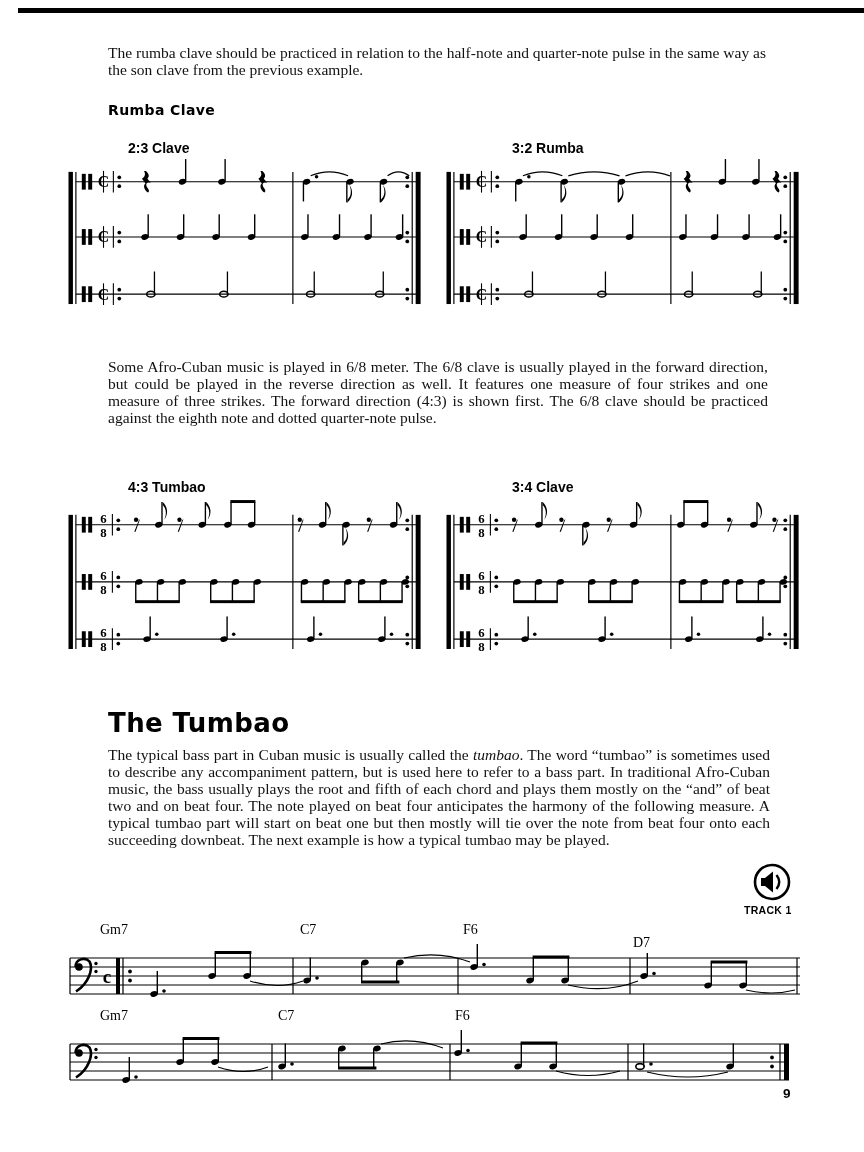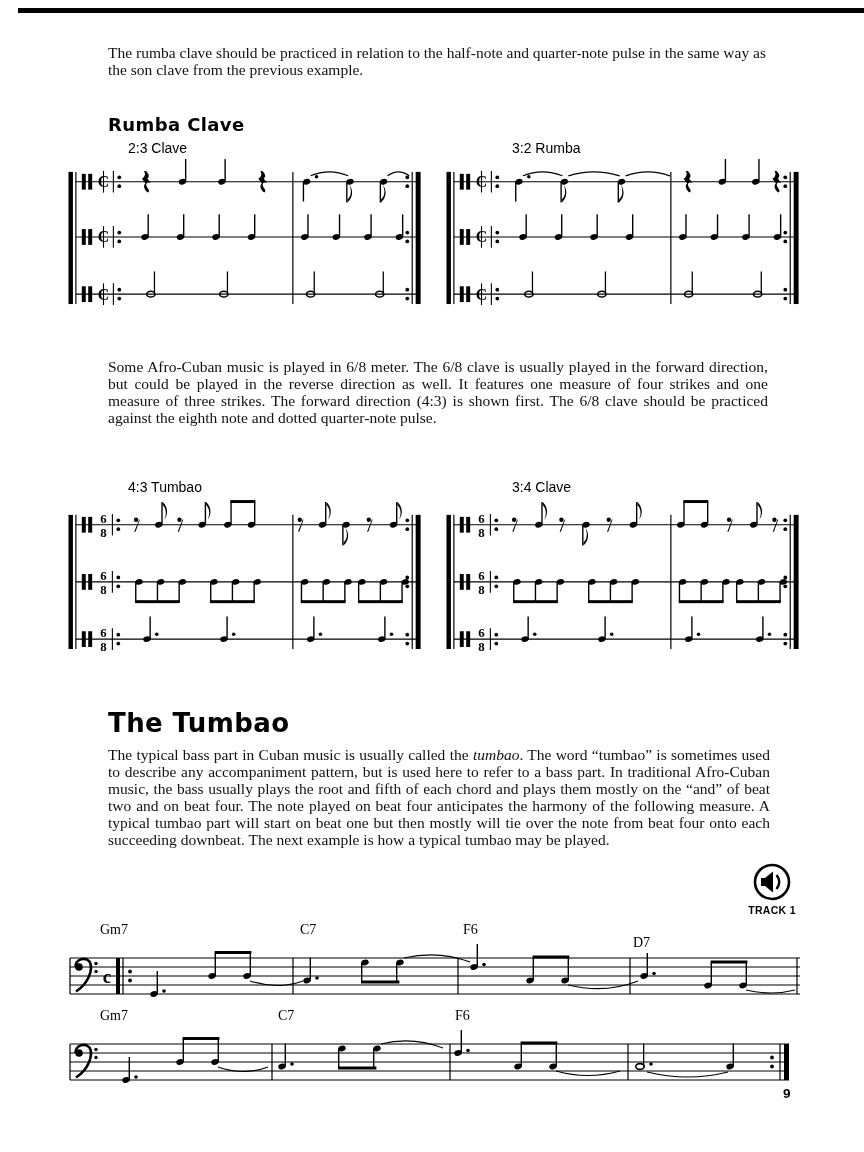--- a/index.html
+++ b/index.html
@@ -4,23 +4,23 @@
 <style>
   * { margin:0; padding:0; box-sizing:border-box; }
   html,body { background:#ffffff; }
   body {
     width:864px; height:1152px; position:relative;
     font-family:"Liberation Serif", serif; color:#000;
   }
   .abs { position:absolute; }
   .body-text { font-size:15.5px; line-height:17px; text-align:justify; color:#111; }
   .section-heading { font-family:"DejaVu Sans", sans-serif; font-weight:bold; letter-spacing:.4px; color:#000; }
-  .clave-label { position:absolute; font-family:"Liberation Sans", sans-serif; font-weight:normal; font-size:14px; color:#000; }
+  .clave-label { position:absolute; font-family:"Liberation Sans", sans-serif; font-weight:bold; font-size:14px; color:#000; }
   .chord { position:absolute; font-family:Liberation Serif, serif; font-size:14px; color:#000; }
-  .track-label { position:absolute; font-family:"Liberation Sans", sans-serif; font-weight:bold; font-size:10.5px; letter-spacing:.3px; text-align:center; color:#000; }
+  .track-label { position:absolute; font-family:"Liberation Sans", sans-serif; font-weight:bold; font-size:10.5px; letter-spacing:.3px; color:#000; }
   .page-number { position:absolute; font-family:"Liberation Sans", sans-serif; font-weight:bold; font-size:13.5px; color:#000; }
   .music { position:absolute; }
   .music line { stroke:#000; stroke-width:1.2; }
   .top-rule { position:absolute; background:#000; }
 </style>
 </head>
 <body>
 
 <svg width="0" height="0" style="position:absolute" aria-hidden="true">
   <defs>
@@ -83,21 +83,21 @@
       <circle cx="20" cy="5.5" r="1.7" style="fill:#000"></circle>
       <circle cx="20" cy="13.5" r="1.7" style="fill:#000"></circle>
     </g>
   </defs>
 </svg>
 
 <div class="top-rule" style="left:18px;top:8px;width:846px;height:5px"></div>
 
 <p class="body-text abs" style="left:108px;top:44px;width:658px">The rumba clave should be practiced in relation to the half-note and quarter-note pulse in the same way as the son clave from the previous example.</p>
 
-<h2 class="section-heading abs" style="left:108px;top:114px;font-size:18px">Rumba Clave</h2>
+<h2 class="section-heading abs" style="left:108px;top:102px;font-size:14px">Rumba Clave</h2>
 
 <div class="clave-label" style="left:128px;top:140px">2:3 Clave</div>
 <div class="clave-label" style="left:512px;top:140px">3:2 Rumba</div>
 
 <svg class="music" style="left:68px;top:156px" width="360" height="158" viewBox="0 0 365 158">
   <rect x="0.5" y="15" width="4.5" height="134" style="fill:#000"></rect>
   <line x1="8" y1="15" x2="8" y2="149"></line>
   <line x1="228" y1="15" x2="228" y2="149"></line>
   <line x1="349" y1="15" x2="349" y2="149"></line>
   <rect x="352.5" y="15" width="5" height="134" style="fill:#000"></rect>

